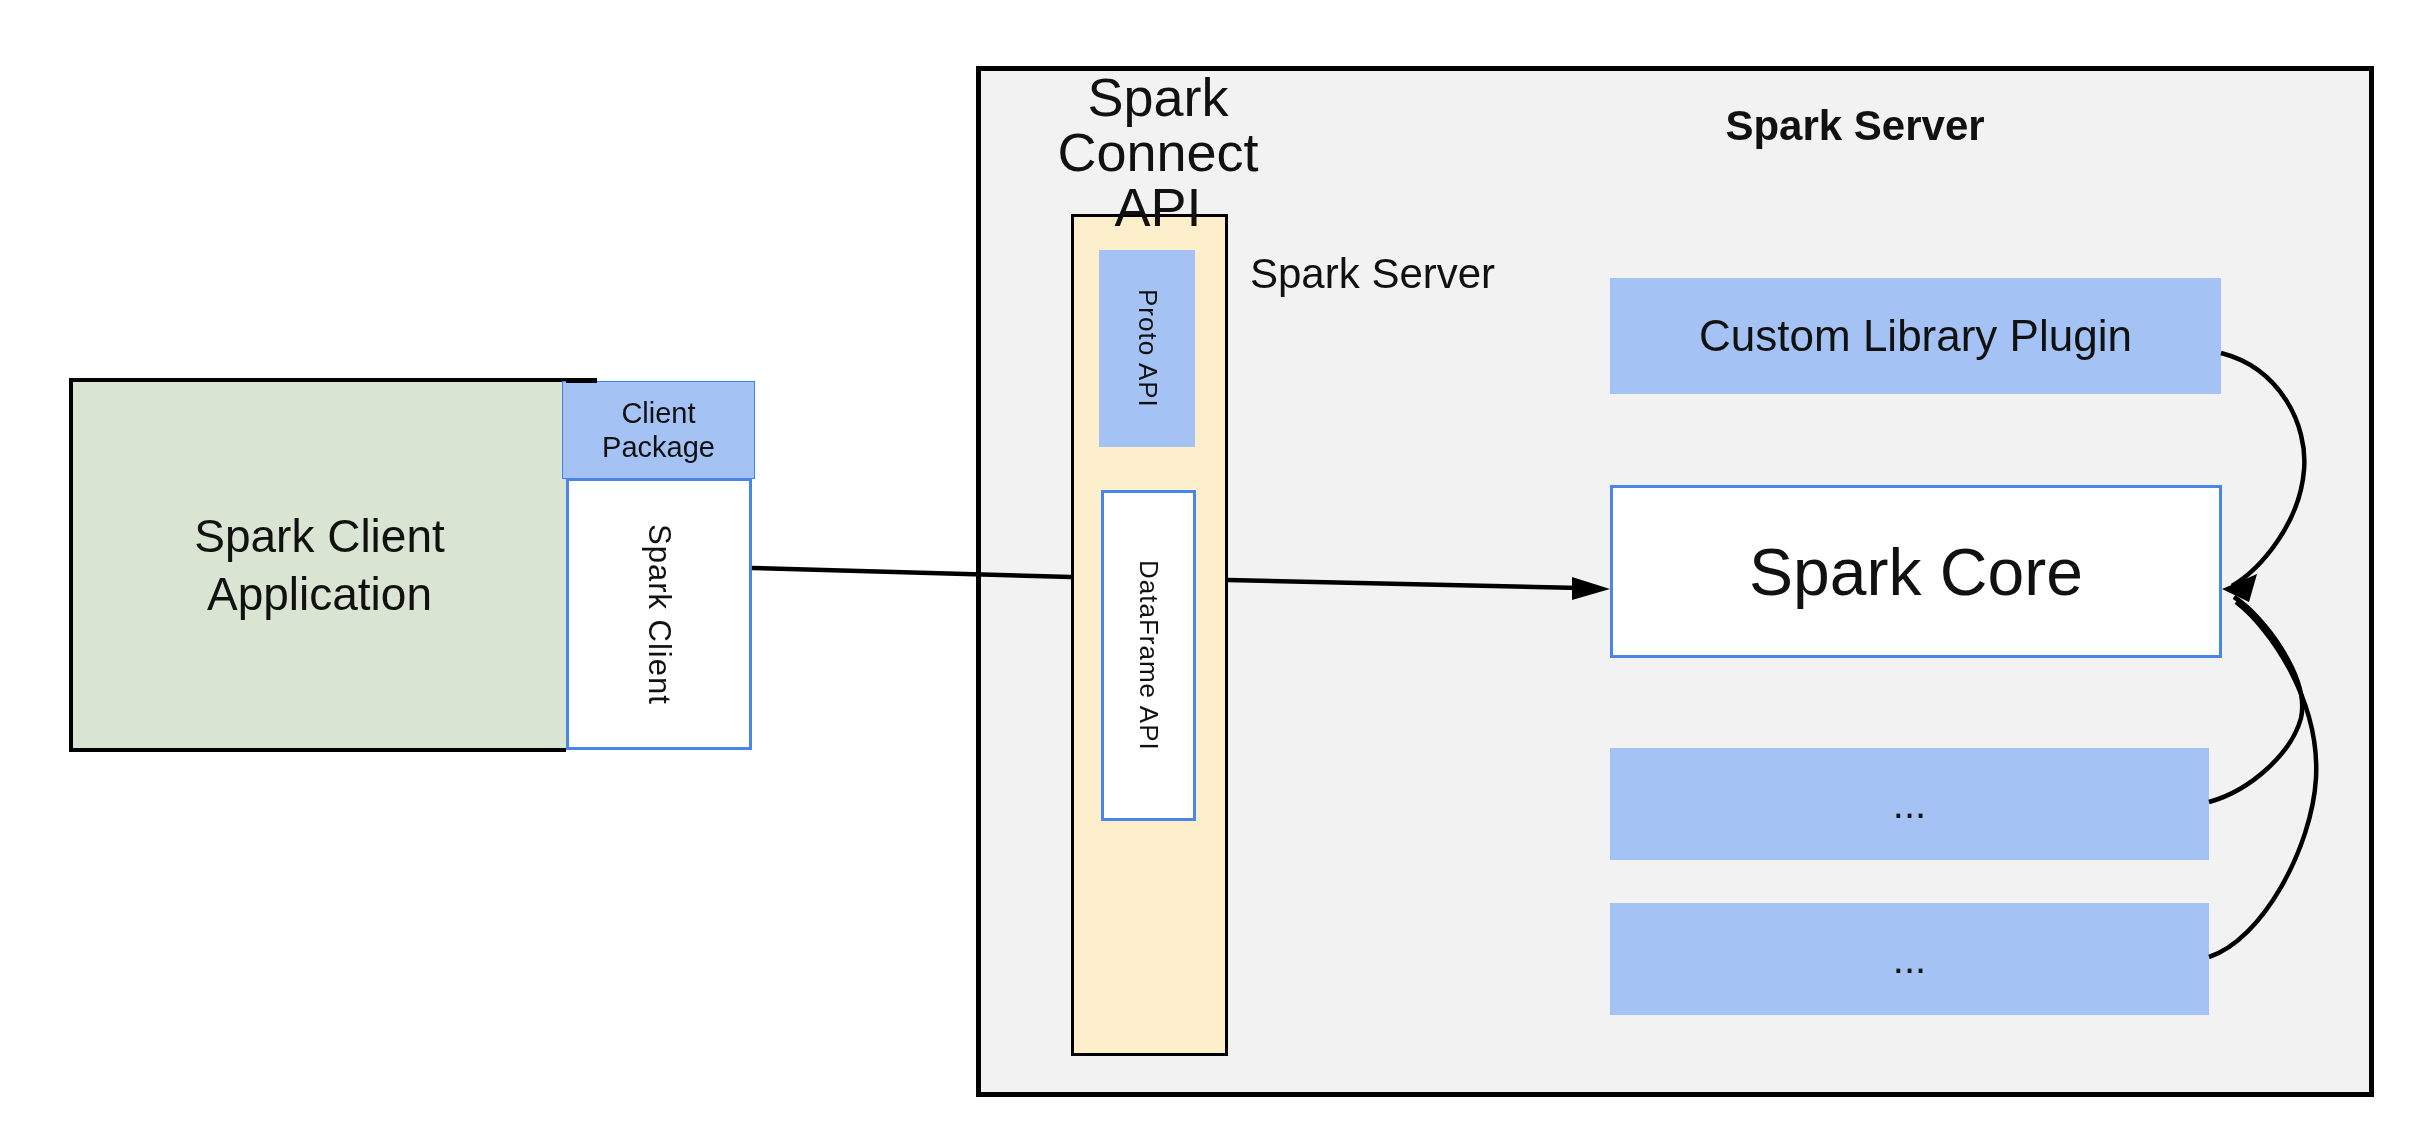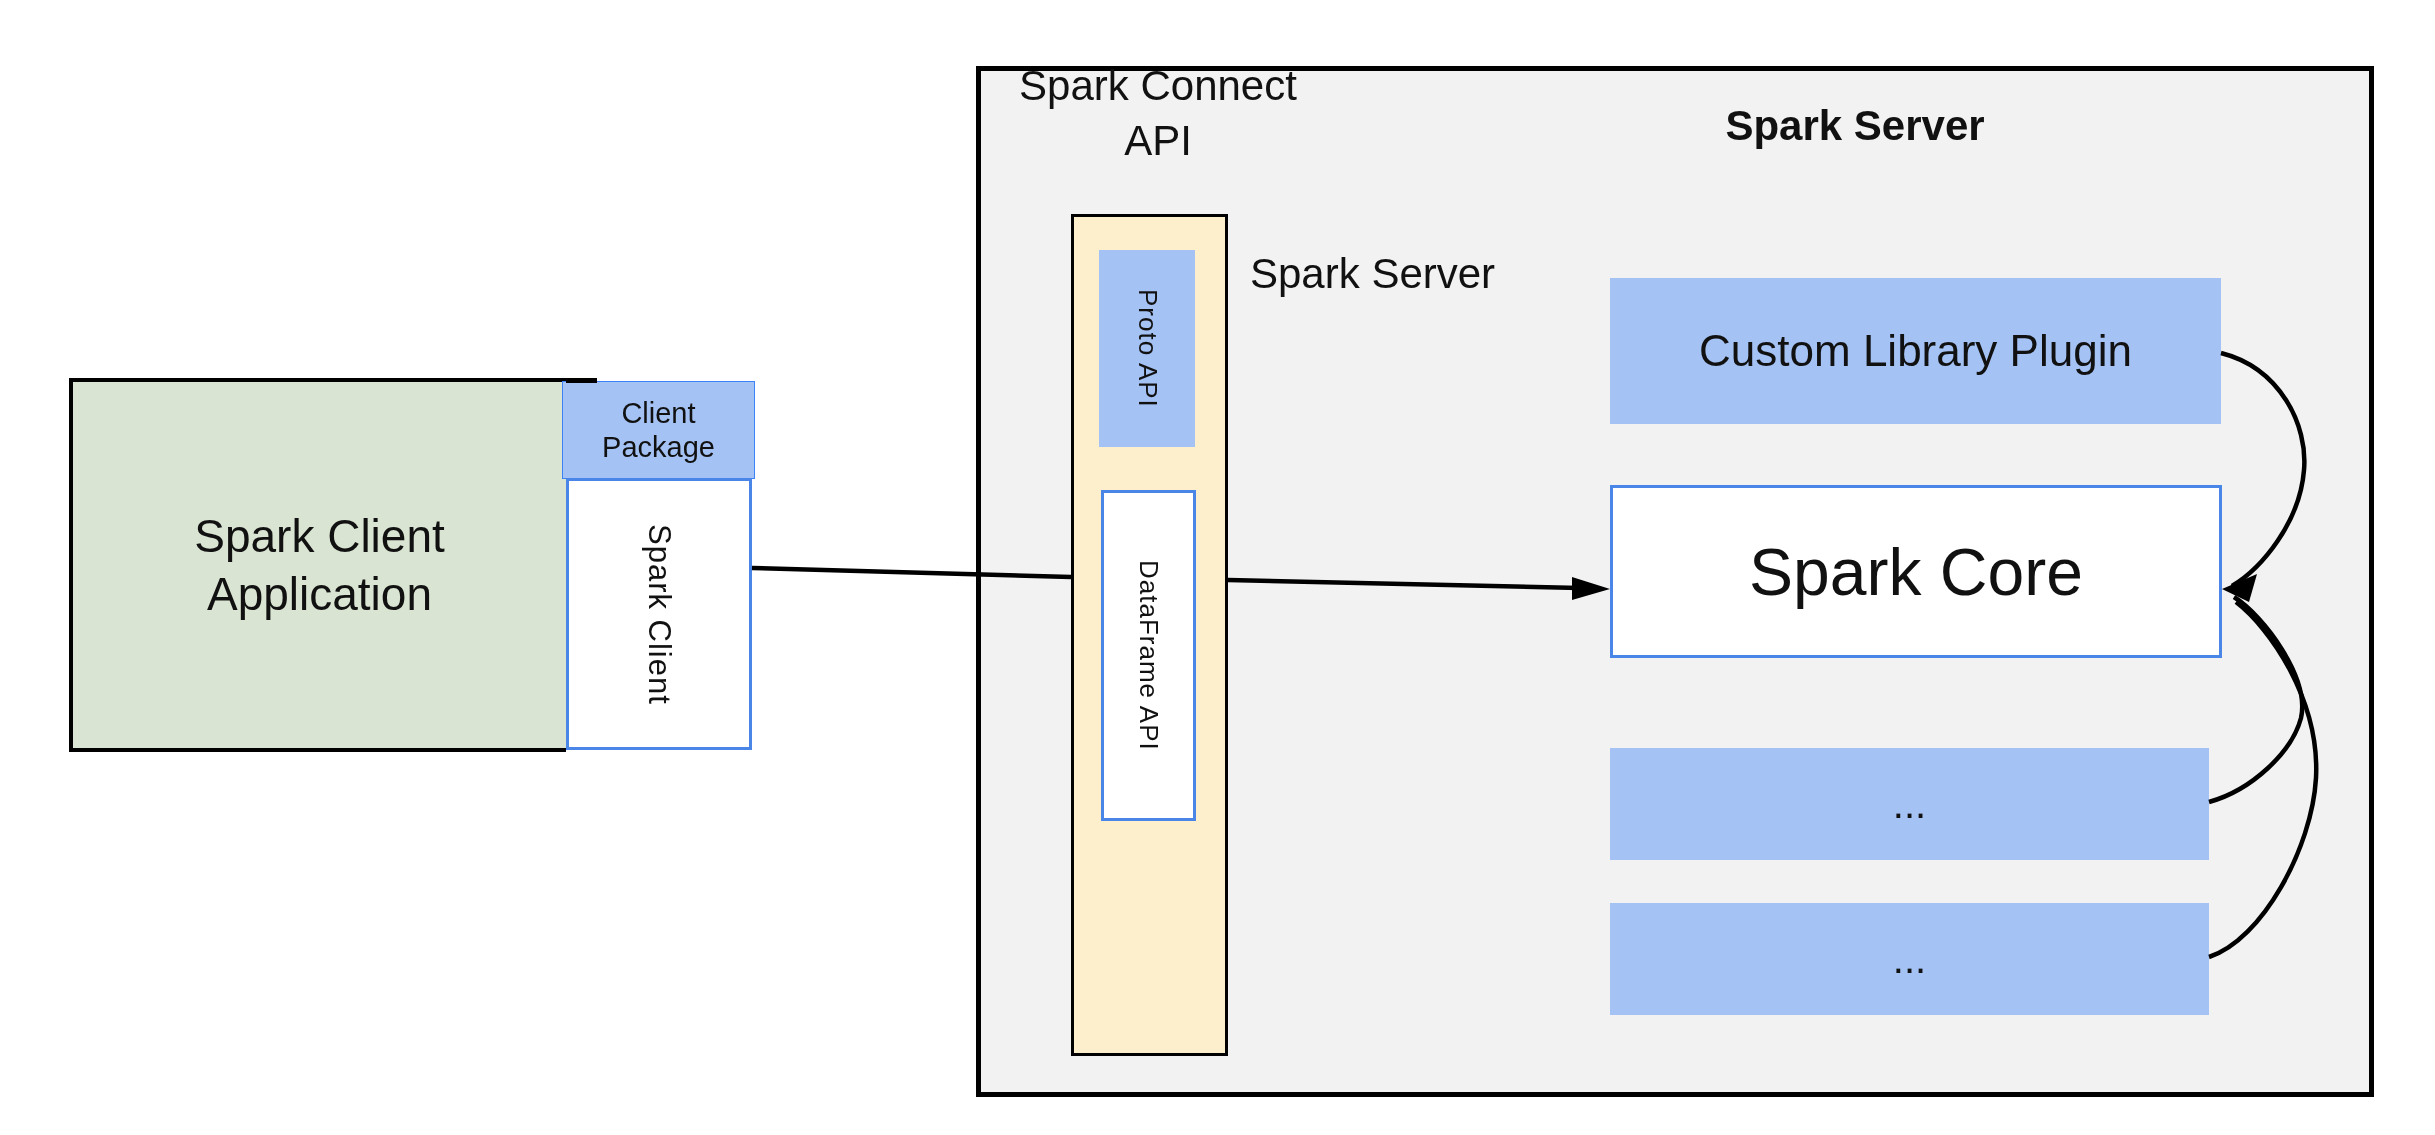--- a/index.html
+++ b/index.html
@@ -59,22 +59,22 @@
 
   
   .gray-box {
     left: 976px; top: 66px; width: 1398px; height: 1031px;
     background: var(--gray-fill);
     border: 5px solid #000;
     z-index: 1;
   }
 
   .connect-title {
-    left: 1000px; top: 58px; width: 316px;
-    font-size: 42px; line-height: 55px; text-align: center;
+    left: 1000px; top: 70px; width: 316px;
+    font-size: 54px; line-height: 55px; text-align: center;
     z-index: 4;
   }
   .server-title {
     left: 1660px; top: 102px; width: 390px;
     font-size: 42px; font-weight: bold; text-align: center;
     z-index: 4;
   }
 
   
   .yellow-box {
@@ -97,21 +97,21 @@
   }
   .dataframe-box .vtext { font-size: 26px; letter-spacing: 1px; }
   .library-label {
     left: 1250px; top: 248px; width: 330px;
     font-size: 42px; line-height: 52px; text-align: left;
     z-index: 4;
   }
 
   
   .plugin-box {
-    left: 1610px; top: 278px; width: 611px; height: 146px;
+    left: 1610px; top: 278px; width: 611px; height: 116px;
     background: var(--blue-fill);
     font-size: 44px;
     z-index: 2;
   }
   .core-box {
     left: 1610px; top: 485px; width: 612px; height: 173px;
     background: #ffffff;
     border: 3px solid var(--blue-border);
     font-size: 66px;
     z-index: 2;

